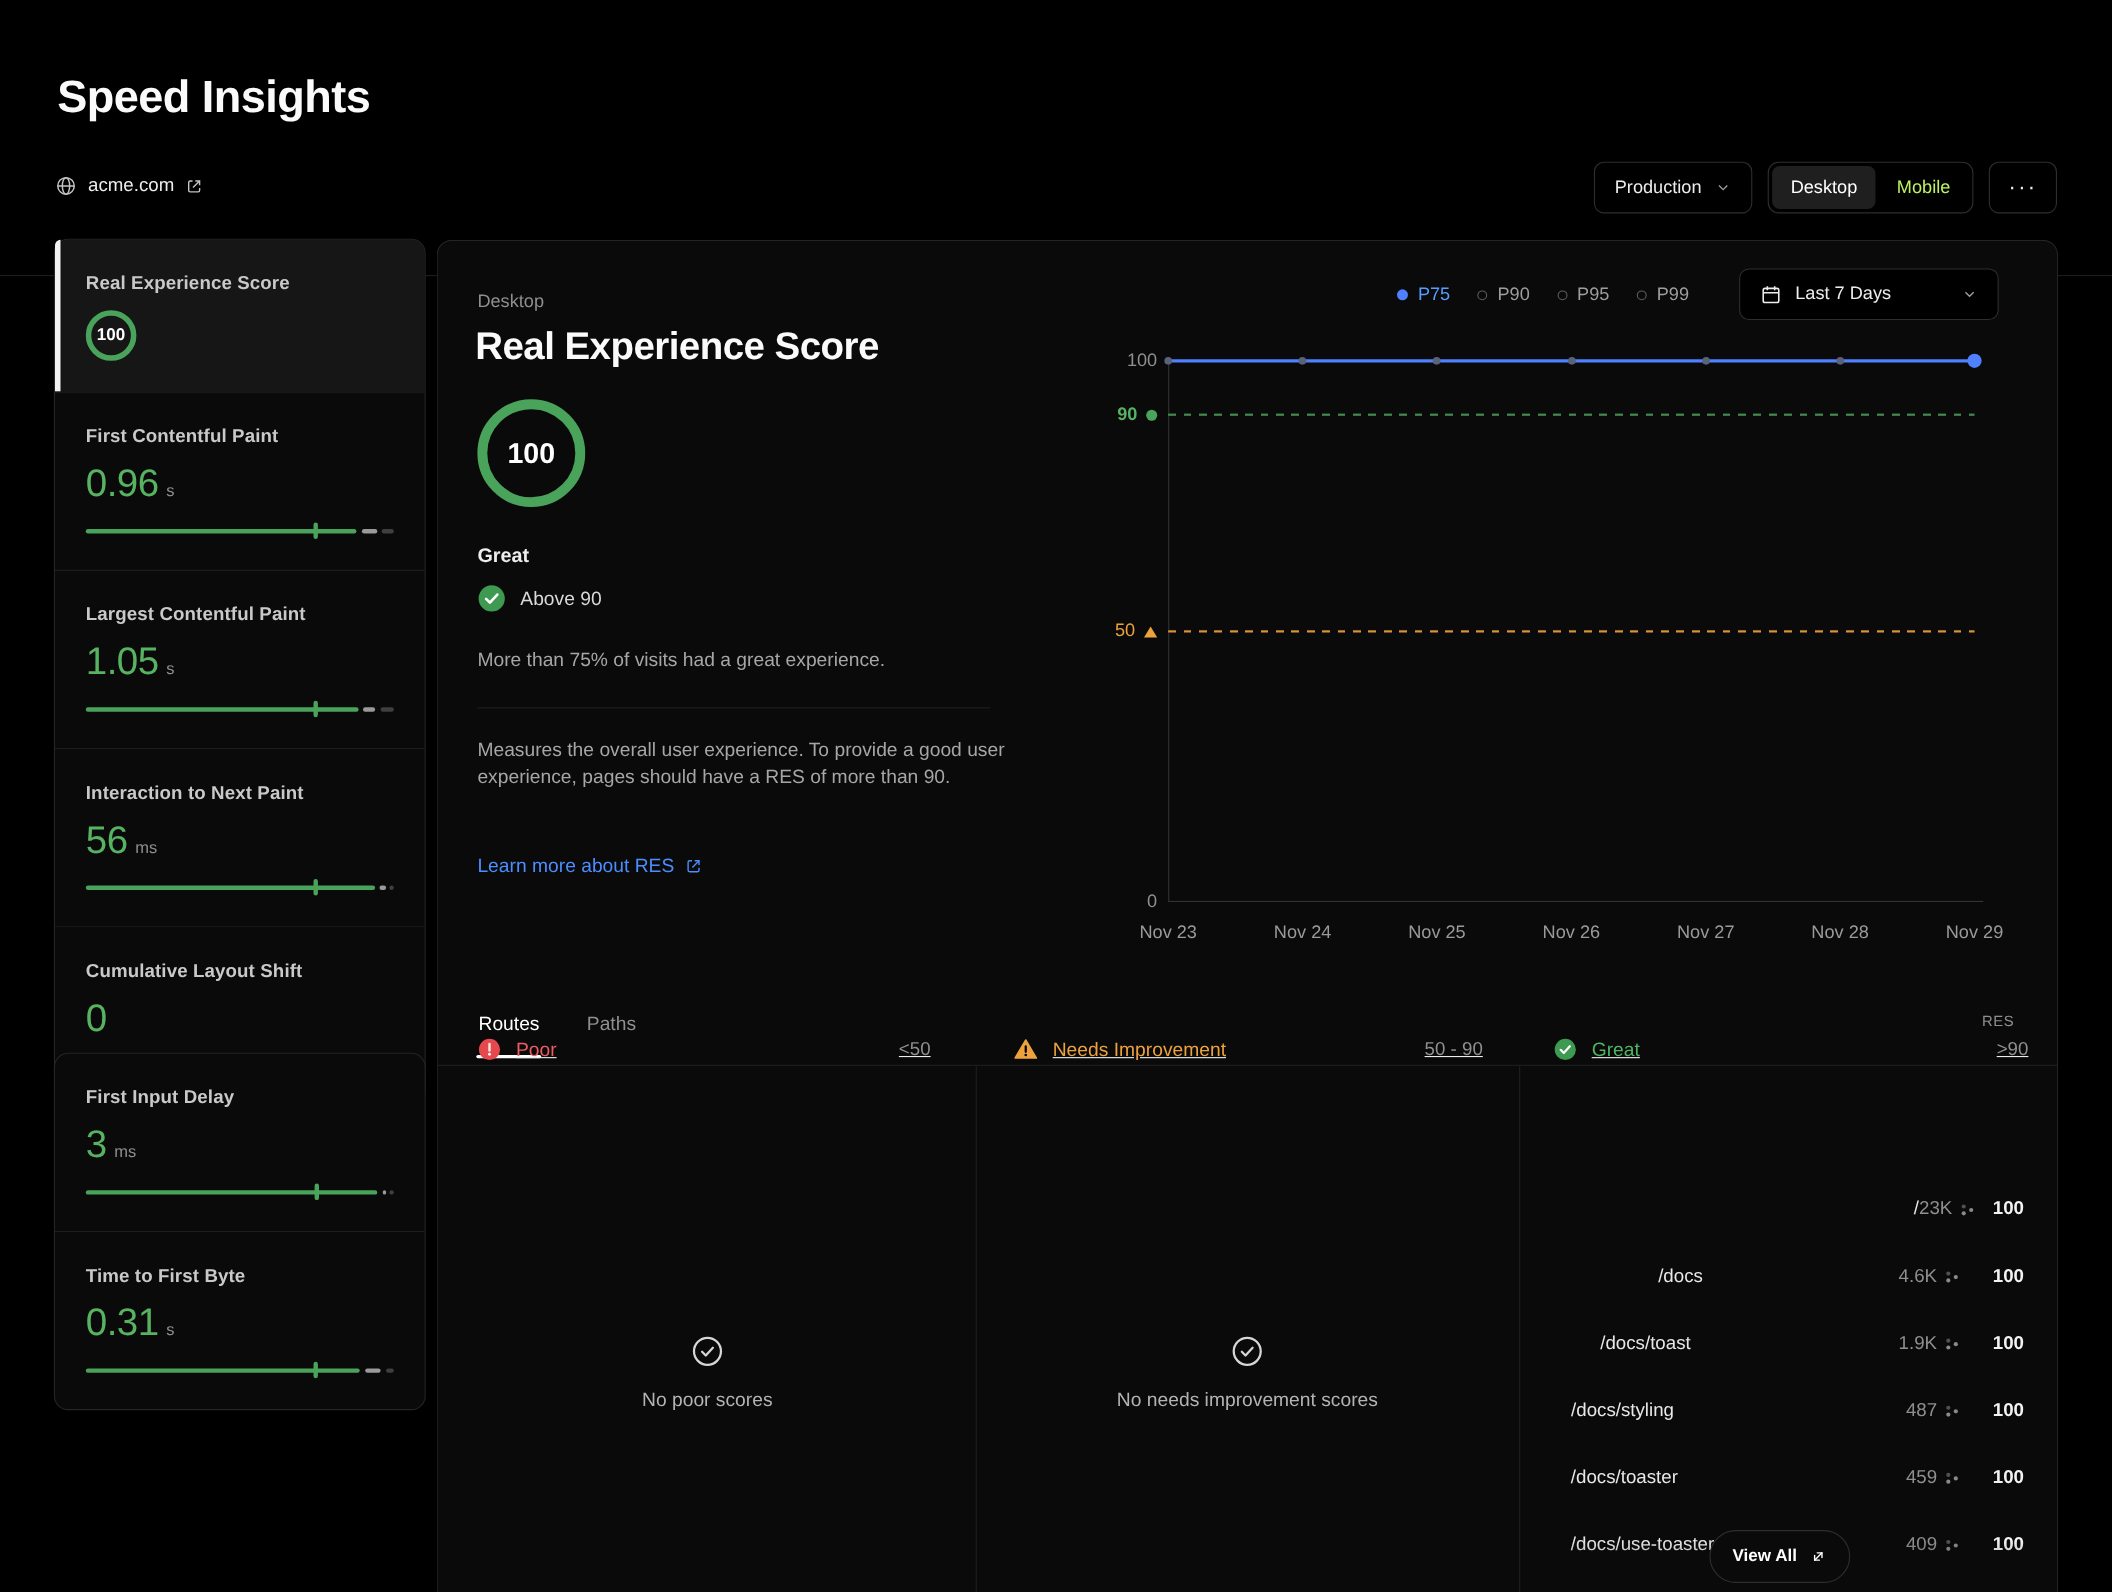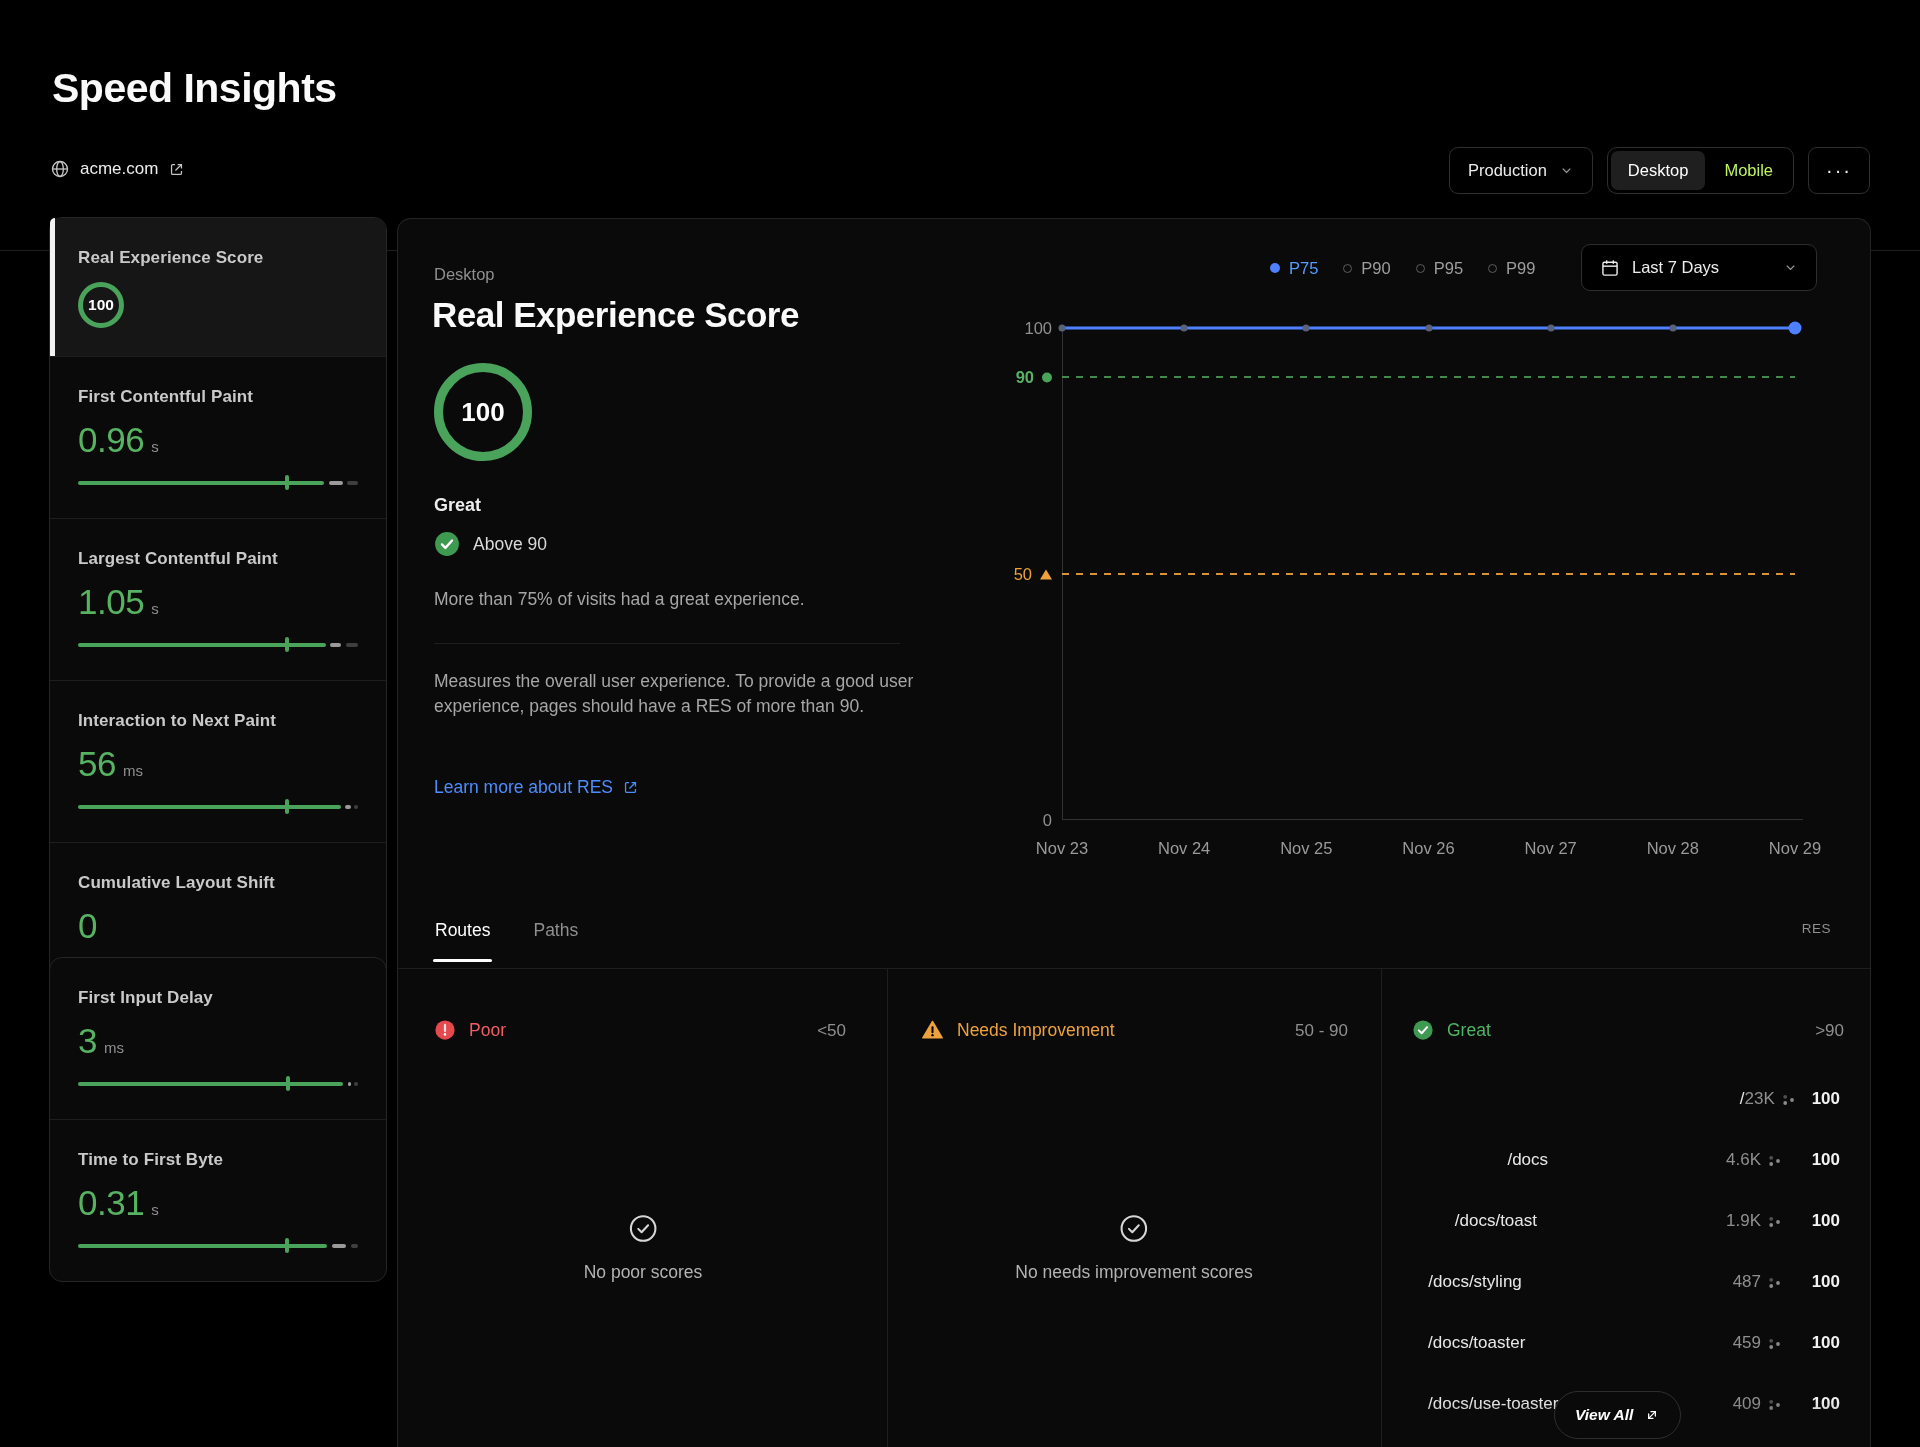--- a/index.html
+++ b/index.html
@@ -90,21 +90,21 @@
   
   .tabs { position:absolute; left:37px; top:701px; display:flex; gap:43px; }
   .tab { position:relative; padding-bottom:21px; font-size:17.5px; color:#8f8f8f; cursor:pointer; }
   .tab.active { color:#fff; }
   .tab.active::after { content:""; position:absolute; left:-2px; right:-2px; bottom:0; height:3px; background:#fff; border-radius:2px; }
   .res-label { position:absolute; right:39px; top:702px; font-size:13.5px; color:#8f8f8f; letter-spacing:0.5px; }
   .tabs-divider { position:absolute; left:0; top:749px; width:100%; height:1px; background:#1f1f1f; }
   .vdiv { position:absolute; top:750px; bottom:0; width:1px; background:#1f1f1f; }
 
   
-  .col-head { position:absolute; top:800px; display:flex; align-items:flex-end; justify-content:space-between; }
+  .col-head { position:absolute; top:724px; display:flex; align-items:center; justify-content:space-between;text-decoration:underline; }
   .col-head .lead { display:flex; align-items:center; gap:13px; }
   .col-head .range { font-size:17px; color:#8f8f8f; }
   .col-label { font-size:17.5px; font-weight:500; }
   #head-poor  { left:36px;  width:412px; }
   #head-ni    { left:523px; width:427px; }
   #head-great { left:1014px; width:432px; }
   #head-poor .col-label { color:var(--red); }
   #head-ni .col-label { color:var(--orange); }
   #head-great .col-label { color:var(--green-col); }
 
@@ -120,21 +120,21 @@
   .share-bar { position:absolute; left:0; top:0; bottom:0; min-width:9px; background:#1c1c1c; border-radius:9px; }
   .route-row > span { position:relative; }
   .route-path { flex:1; font-size:17px; color:#e8e8e8; }
   .route-count { font-size:17px; color:#8f8f8f; }
   .samples-icon { margin:2px 0 0 7px; color:#8a8a8a; }
   .route-score { width:58px; text-align:right; font-size:17px; font-weight:700; color:#f2f2f2; }
   .list-fade { position:absolute; left:1002px; top:1182px; width:457px; height:84px; z-index:4;
                background:linear-gradient(180deg, rgba(10,10,10,0) 0%, #0a0a0a 80%); pointer-events:none; }
   .view-all { position:absolute; left:1156px; top:1172px; z-index:5; height:48px; padding:0 20px;
               display:flex; align-items:center; gap:11px; background:#0a0a0a; border:1px solid #2e2e2e;
-              border-radius:999px; font-size:15.5px; font-weight:700; color:#fff; cursor:pointer;font-style:italic; }
+              border-radius:999px; font-size:15.5px; font-weight:700; color:#fff; cursor:pointer; }
 
   .icon-red { color:var(--red-icon); }
   .icon-orange { color:var(--orange); }
   .icon-green { color:var(--green-col); }
 </style>
 </head>
 <body>
 
 <div class="page">
 

